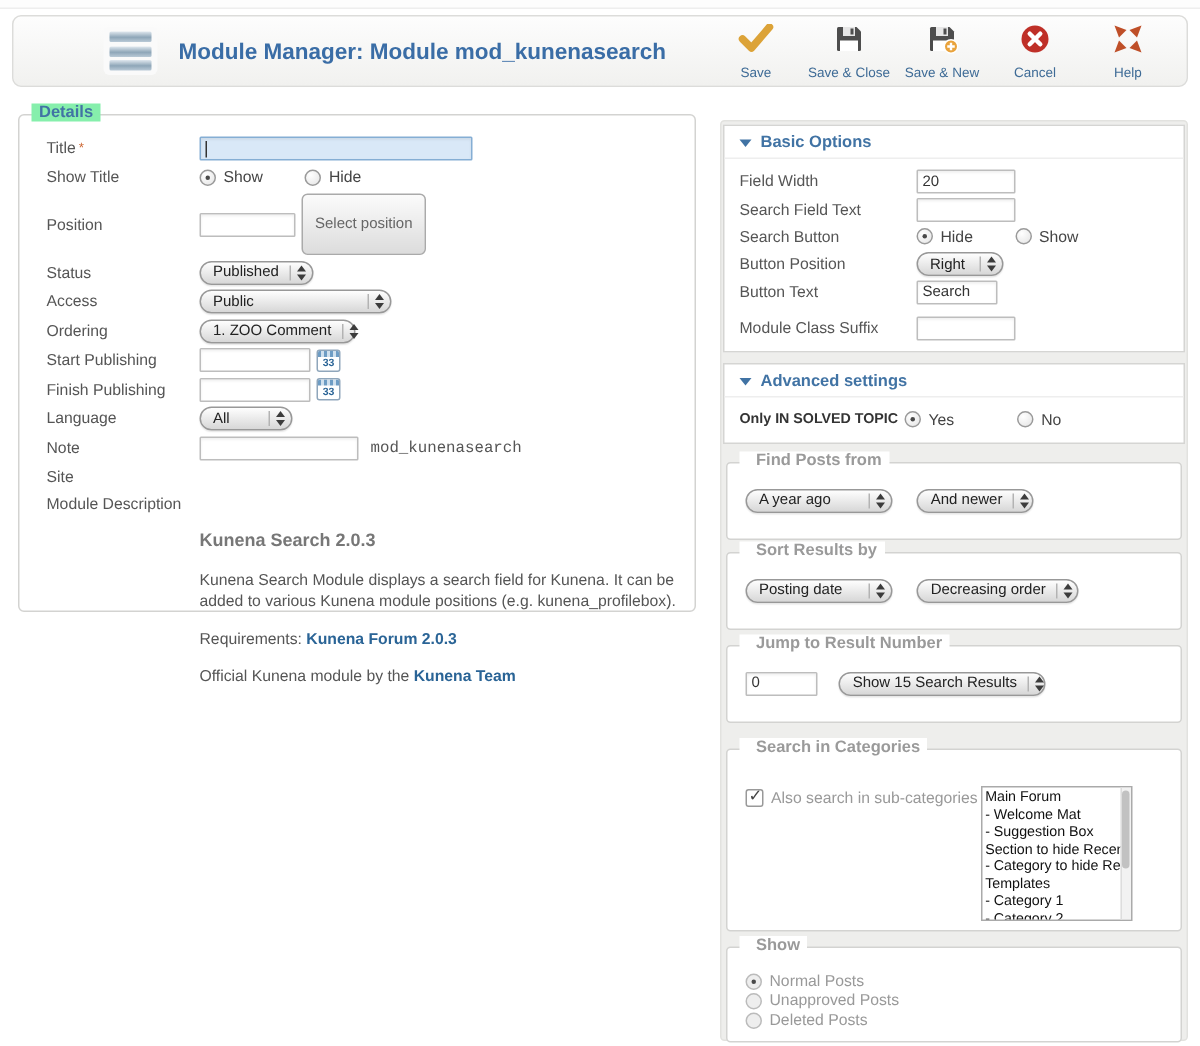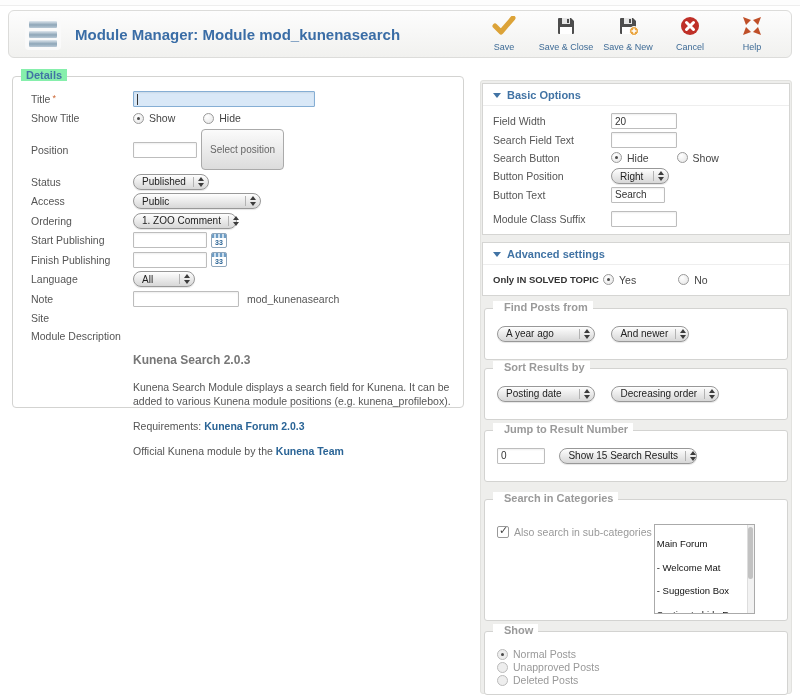--- a/index.html
+++ b/index.html
@@ -3,21 +3,21 @@
 <meta charset="utf-8">
 <style>
   * { margin:0; padding:0; box-sizing:border-box; }
   html,body { width:800px; height:697px; background:#fff; overflow:hidden;
     font-family:"Liberation Sans","DejaVu Sans",sans-serif; color:#444; }
   .top-strip { height:6px; border-bottom:1px solid #eee; background:#fdfdfd; }
 
   
   .toolbar { position:absolute; left:8px; top:10px; width:784px; height:48px;
     background:linear-gradient(#fdfdfd,#f1f1ef); border:1px solid #dcdcda; border-radius:6px;
-    display:flex; align-items:center; }
+    display:flex; align-items:center;padding-left:44px; }
   .mod-icon { width:36px; height:32px; margin-left:16px; background:#fafafa; border-radius:4px;
     padding:3px 4px; display:flex; flex-direction:column; justify-content:space-between; }
   .mod-icon i { display:block; height:7px; border-radius:1px;
     background:linear-gradient(#dfe7ee,#8ea6b8 55%,#b9c9d6); }
   .page-title { margin-left:14px; font-size:15px; font-weight:bold; color:#3a6da6; }
   .tb-buttons { margin-left:auto; margin-right:10px; display:flex; gap:4px; }
   .tb-btn { width:58px; display:flex; flex-direction:column; align-items:center; gap:2px;
     cursor:pointer; padding:2px 0; }
   .tb-btn .lblt { font-size:9px; color:#3e6b96; white-space:nowrap; }
 
@@ -56,21 +56,21 @@
     font-size:11px; font-weight:bold; }
   .legend.blue { color:#4173a4; }
   .legend.gray { color:#9a9a9a;padding-left:11px; }
   .row { display:flex; align-items:center; min-height:15px; margin-bottom:3.5px; }
   .row .lbl { width:102px; font-size:10.5px; color:#555; flex:none; }
   .req { color:#cc6633; font-size:9px; vertical-align:top; margin-left:2px; }
   .rlabel { font-size:10.5px; color:#444; margin:0 0 0 5px; }
   .gap28 { width:28px; display:inline-block; }
   .title-inp { width:182px; background:#d9e8f7; border:1px solid #85aed4; position:relative; }
   .caret { position:absolute; left:3px; top:2px; width:1px; height:11px; background:#333; }
-  .hint { font-size:10.5px; color:#555; margin-left:8px; }
+  .hint { font-size:10.5px; color:#555; margin-left:8px;font-family:Liberation Mono, monospace; }
   .desc { margin:8px 0 0 102px; width:330px; font-size:10.5px; color:#555; line-height:1.35; }
   .desc h3 { font-size:12px; color:#777; font-weight:bold; margin-bottom:12px; }
   .desc p { margin-bottom:11px; }
   .link { color:#2a6496; font-weight:bold; text-decoration:none; cursor:pointer; }
 
   
   .right-col { position:absolute; left:480px; top:80px; width:312px; height:614px;
     background:#eeeeec; border:1px solid #e2e2df; border-radius:3px; padding:2px 1px; }
   .panel { background:#fff; border:1px solid #d5d5d3; width:100%; }
   .panel-h { display:flex; align-items:center; gap:6px; padding:5px 10px 4px 10px;
@@ -83,21 +83,21 @@
   .prow .plbl { width:118px; font-size:10.5px; color:#555; flex:none; }
   .fs { position:relative; background:#fff; border:1px solid #d3d3d1; border-radius:3px;
     margin:0 2px; padding:14px 10px 10px 12px; }
   .fs .legend { background:#fff; }
   .cat-list { width:101px; height:90px; border:1px solid #aaa; background:#fff; font-size:9.5px;
     color:#111; line-height:1.22; overflow:hidden; position:relative; padding:1px 8px 0 2px; }
   .cat-list .sbar { position:absolute; right:0; top:0; width:7px; height:100%; background:#f2f2f2;
     border-left:1px solid #ddd; }
   .cat-list .sthumb { position:absolute; right:1px; top:2px; width:5px; height:52px;
     background:#c2c2c2; border-radius:3px; }
-  .cat-item { white-space:nowrap;margin-top:12px; }
+  .cat-item { white-space:nowrap; }
   .dis-t { color:#999; font-size:10.5px; }
   .showrow { display:flex; align-items:center; gap:5px; margin-bottom:1px; }
 </style>
 </head>
 <body>
 
 <div class="top-strip"></div>
 
 <div class="toolbar">
   <div class="mod-icon">

